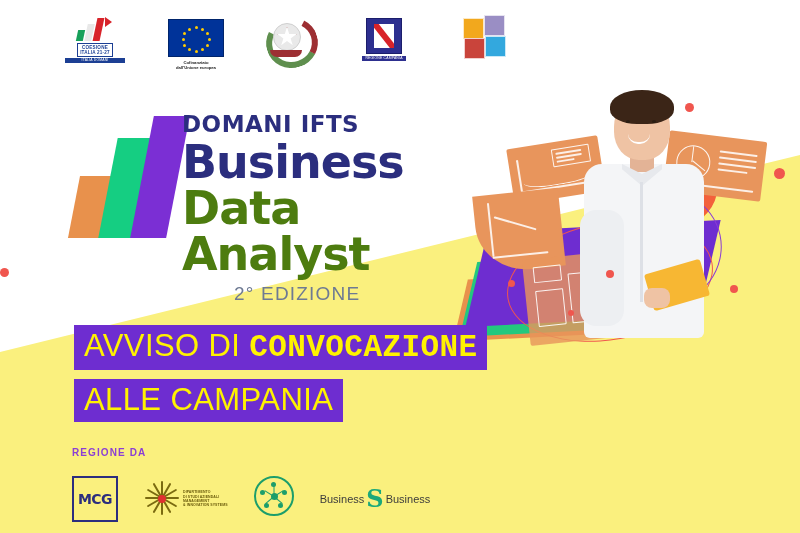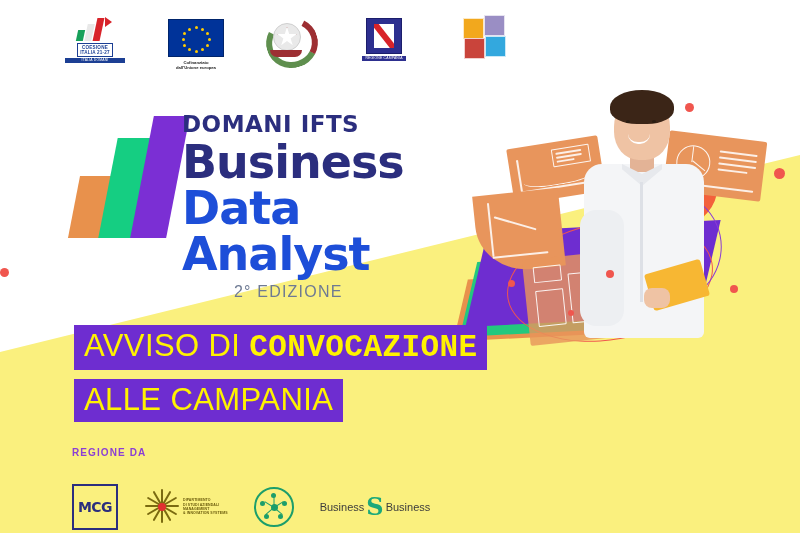--- a/index.html
+++ b/index.html
@@ -85,35 +85,35 @@
   .bar-shadow{position:absolute;bottom:0;transform:skewX(-11deg);opacity:.55;}
   .bs1{left:38px;width:7px;height:62px;background:#0F6B43;}
   .bs2{left:72px;width:7px;height:100px;background:#101A3C;}
 
   .titles{position:absolute;left:112px;top:0;}
   .kicker{font-family:"DejaVu Sans", sans-serif;font-weight:bold;font-size:23px;letter-spacing:.5px;
     color:#2B2E7E;line-height:24px;}
   .big{font-family:"DejaVu Sans", sans-serif;font-weight:bold;font-size:46px;letter-spacing:-1px;
     color:#2B2E7E;line-height:46px;margin-top:3px;}
   .big2{font-family:"DejaVu Sans", sans-serif;font-weight:bold;font-size:46px;letter-spacing:-1px;
-    color:#1d4ed8;line-height:46px;}
-  .edition{font-size:16px;letter-spacing:1.2px;color:#6E7A93;margin-top:6px;margin-left:52px;}
+    color:#4d7c0f;line-height:46px;}
+  .edition{font-size:19px;letter-spacing:1.2px;color:#6E7A93;margin-top:6px;margin-left:52px;}
 
   
   .bands{position:absolute;left:74px;top:325px;z-index:7;}
   .band{display:inline-block;background:#6E2DD0;color:#FFF200;padding:4px 10px 6px 10px;
     font-size:31px;line-height:33px;letter-spacing:.4px;}
   .band.b2{margin-top:9px;}
   .band .lite{font-weight:normal;margin-top:48px;}
   .band .bold{font-weight:bold;font-family:Liberation Mono, monospace;}
 
   
   .promo{position:absolute;left:72px;top:447px;z-index:7;}
   .promo-label{font-size:10px;font-weight:bold;letter-spacing:1.1px;color:#8B3FD4;}
-  .promo-row{display:flex;align-items:center;gap:26px;margin-top:26px;}
+  .promo-row{display:flex;gap:26px;margin-top:18px;}
 
   .mcg{width:42px;height:42px;border:2px solid #2B2E7E;display:flex;align-items:center;justify-content:center;background:transparent;}
   .mcg span{font-family:"DejaVu Sans", sans-serif;font-weight:bold;font-size:14px;color:#2B2E7E;letter-spacing:-.5px;}
 
   .dises{display:flex;align-items:center;gap:3px;}
   .dises-mark{width:36px;height:36px;position:relative;}
   .dises-mark i{position:absolute;left:17px;top:2px;width:2px;height:15px;background:#7a6a10;
     transform-origin:50% 100%;border-radius:2px;}
   .dises-dot{position:absolute;left:14px;top:14px;width:8px;height:8px;background:#E03030;border-radius:50%;z-index:2;}
   .dises-txt{font-size:3.5px;line-height:4.4px;color:#6b5c0c;font-weight:bold;letter-spacing:.1px;max-width:52px;}

